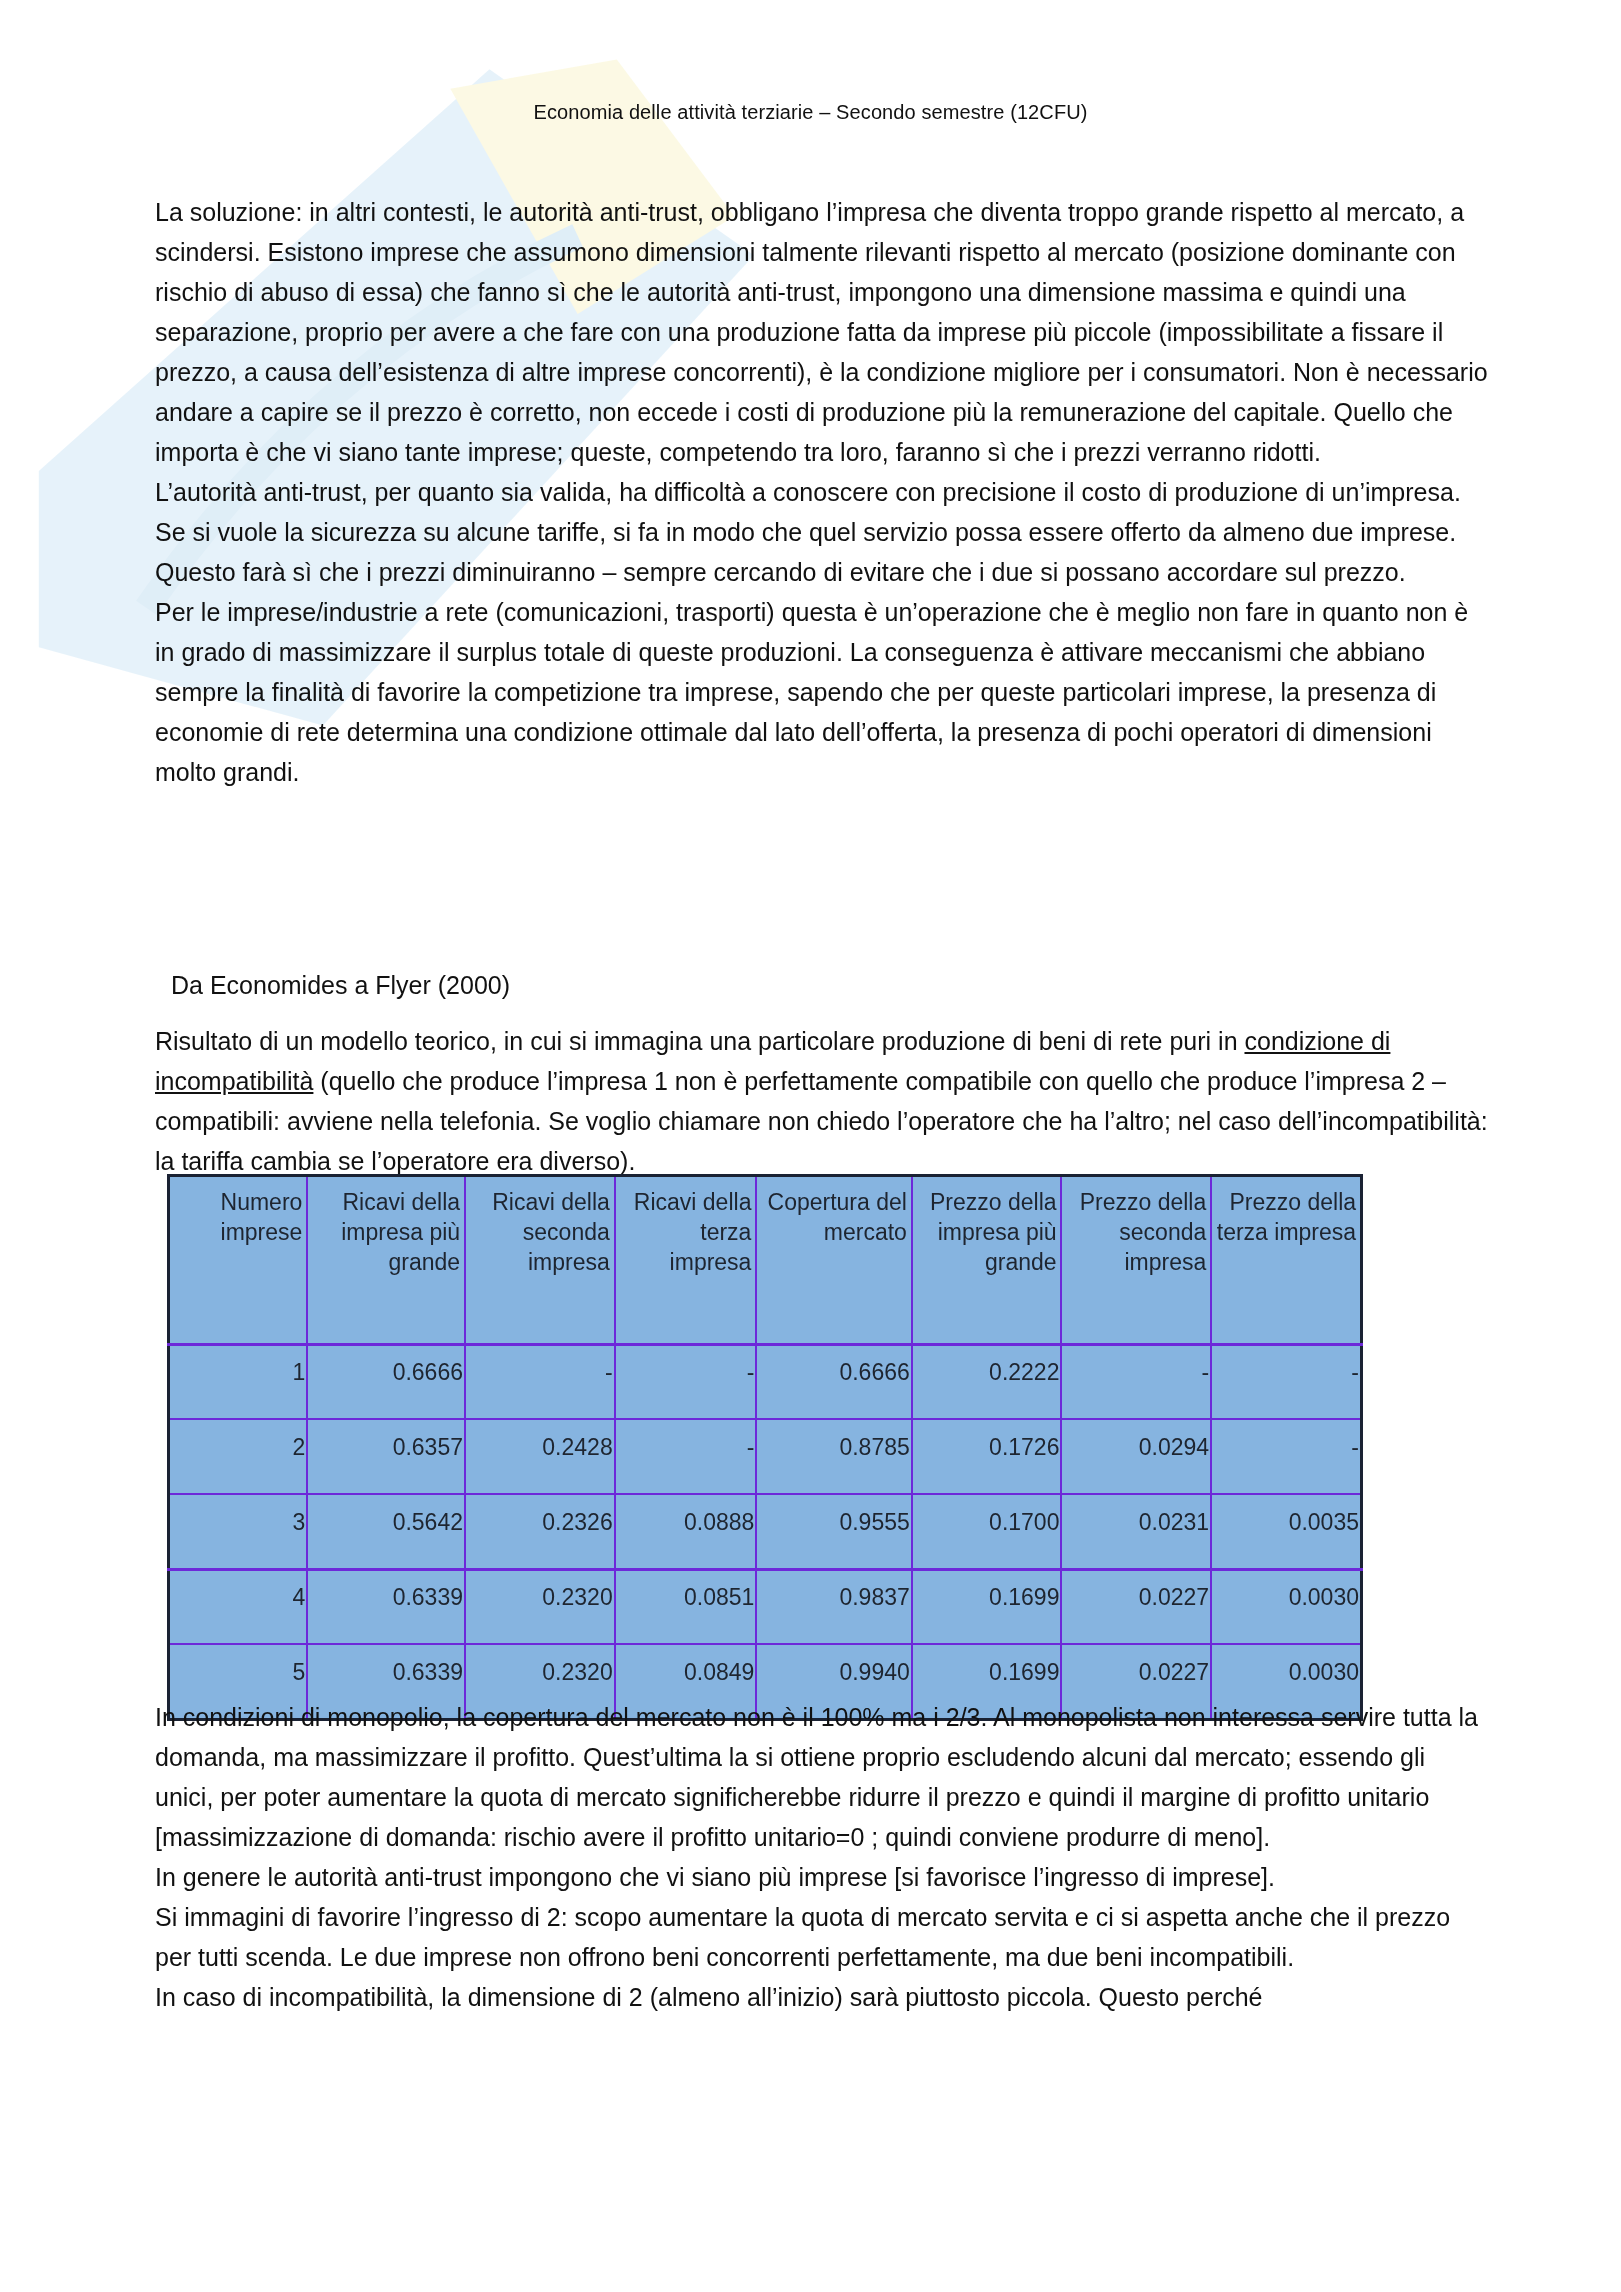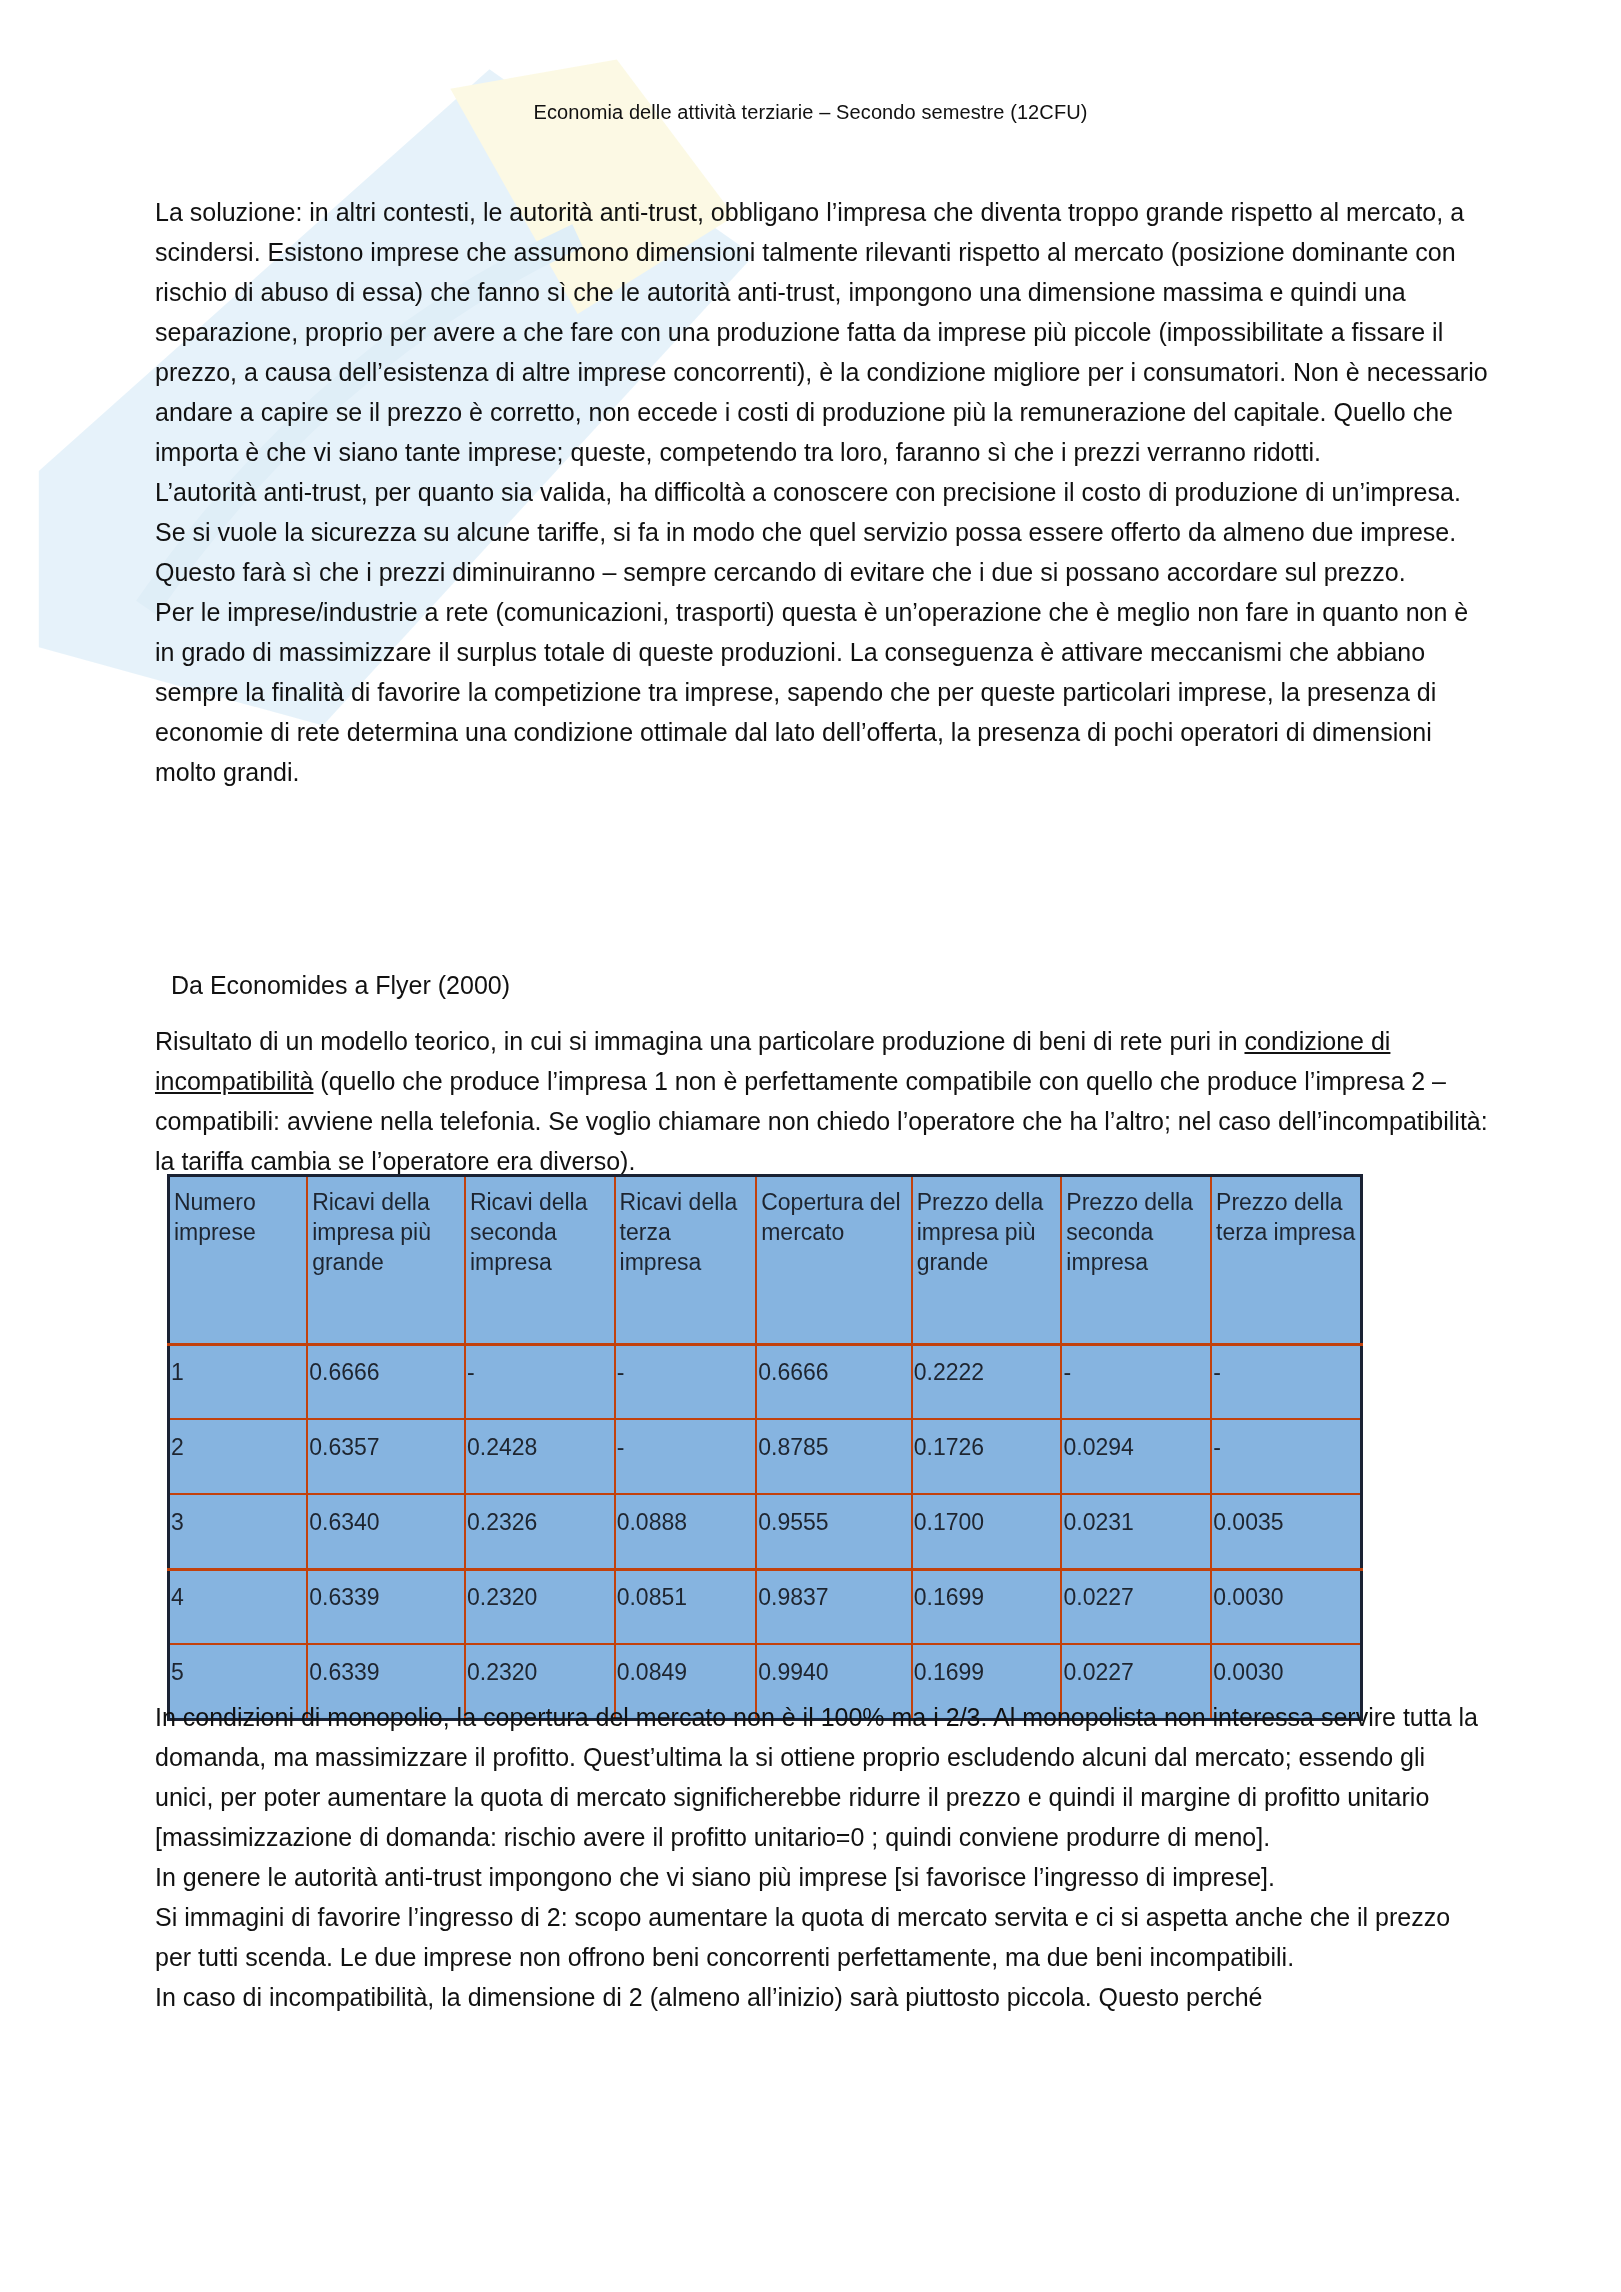--- a/index.html
+++ b/index.html
@@ -11,21 +11,21 @@
               font-size: 20px; letter-spacing: 0.1px; }
     .body-text { position: absolute; left: 155px; width: 1333px; font-size: 25px; line-height: 40px; }
     .body-text p { margin: 0; }
     .block1 { top: 192px; }
     .section { top: 949px; }
     .section h2 { margin: 16px; font-size: 25px; font-weight: normal; line-height: 40px; }
     .u { text-decoration: underline; }
     .table-wrap { position: absolute; left: 167px; top: 1174px; width: 1196px; height: 519px; }
     table.data { border-collapse: collapse; width: 1196px; height: 519px; background: #86b4e0;
                  border: 3.9px solid #1a2233; font-family: "Liberation Sans", sans-serif; }
-    table.data th, table.data td { border: 2px solid #c2410c; text-align: left; color: #1e2530;
+    table.data th, table.data td { border: 2px solid #6d28d9; text-align: right; color: #1e2530;
                  font-weight: normal; }
     table.data th { vertical-align: top; font-size: 23px; line-height: 30px; padding: 9.8px 3.9px 7.8px; height: 148px; }
     table.data td { font-size: 23px; height: 58px; vertical-align: top; padding-top: 13.7px; }
     table.data tr.thick-top td { border-top-width: 3.9px; }
     .block2 { top: 1697px; }
   </style>
 </head>
 <body>
 
 <svg class="watermark" viewBox="0 0 740 680">
@@ -77,21 +77,21 @@
         <td>0.6357</td>
         <td>0.2428</td>
         <td>-</td>
         <td>0.8785</td>
         <td>0.1726</td>
         <td>0.0294</td>
         <td>-</td>
       </tr>
       <tr>
         <td>3</td>
-        <td>0.6340</td>
+        <td>0.5642</td>
         <td>0.2326</td>
         <td>0.0888</td>
         <td>0.9555</td>
         <td>0.1700</td>
         <td>0.0231</td>
         <td>0.0035</td>
       </tr>
       <tr class="thick-top">
         <td>4</td>
         <td>0.6339</td>

